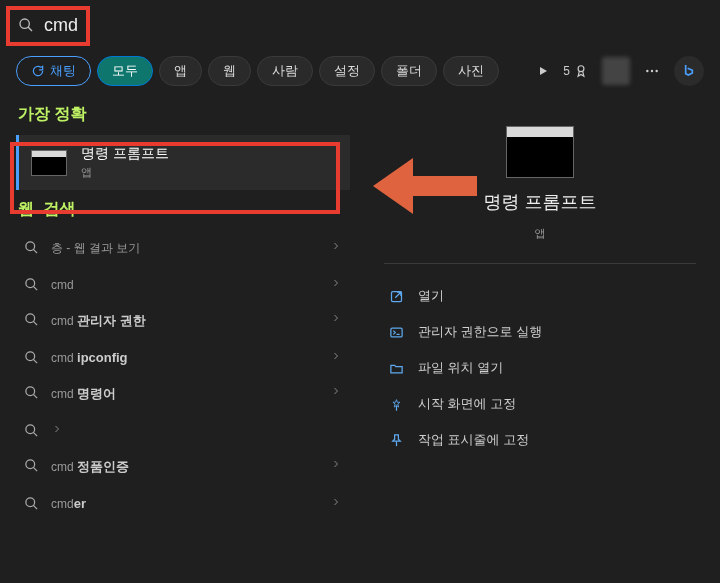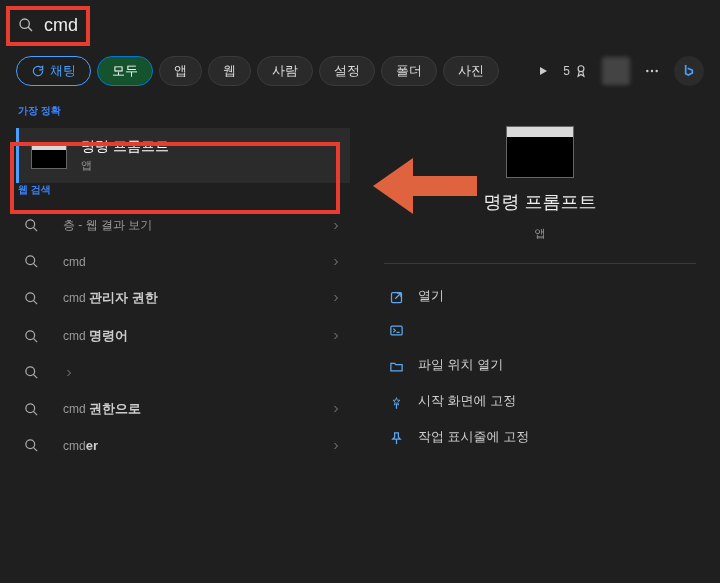--- a/index.html
+++ b/index.html
@@ -50,21 +50,21 @@
     font-size: 13px;
     color: #ddd;
     cursor: pointer;
     gap: 5px;
   }
   .chip.chat {
     border-color: #4aa0ff;
     color: #4aa0ff;
     background: transparent;
   }
-  .chip.active { background: #14532d; border-color: #0078d4; color: #fff; }
+  .chip.active { background: #0f766e; border-color: #0078d4; color: #fff; }
   .tabs-right {
     margin-left: auto;
     display: flex;
     align-items: center;
     gap: 14px;
   }
   .play, .more {
     color: #ccc;
   }
   .rewards {
@@ -93,23 +93,23 @@
   .left {
     width: 360px;
     padding: 0 10px 10px 16px;
     overflow: hidden;
   }
   .right {
     flex: 1;
     padding: 10px 24px;
   }
   .section-h {
-    font-size: 10px;
+    font-size: 16px;
     font-weight: 600;
-    color: #3b82f6;
+    color: #bef264;
     margin: 8px 2px 10px;
   }
   .best-match {
     display: flex;
     align-items: center;
     gap: 14px;
     padding: 10px 12px;
     background: #2b2b2b;
     border-left: 3px solid #4aa0ff;
     cursor: pointer;
@@ -123,23 +123,22 @@
   .best-match .thumb::before {
     content: "";
     position: absolute;
     top: 0; left: 0; right: 0; height: 6px;
     background: #d9d9d9;
   }
   .bm-title { font-size: 14px; color: #fff; }
   .bm-sub { font-size: 11px; color: #999; margin-top: 2px; }
   .list-item {
     display: flex;
-    align-items: center;
     padding: 10px 8px;
-    gap: 24px;
+    gap: 12px;
     cursor: pointer;
     color: #ccc;
   }
   .li-label { flex: 1; font-size: 13px; }
   .li-label .light { color: #999; font-size: 12px; font-weight: normal;}
   .chev { color: #888; }
   .detail-top {
     display: flex;
     flex-direction: column;
     align-items: center;
@@ -156,21 +155,21 @@
   .detail-thumb::before {
     content: "";
     position: absolute;
     top: 0; left: 0; right: 0; height: 10px;
     background: #d9d9d9;
   }
   .detail-title { font-size: 18px; color: #eee; }
   .detail-sub { font-size: 11px; color: #999; }
   .action {
     display: flex;
-    align-items: flex-end;
+    align-items: center;
     gap: 14px;
     padding: 9px 4px;
     color: #d0d0d0;
     font-size: 13px;
     cursor: pointer;
   }
   .action .ai { color: #5ea9ef; width: 16px; display:flex; justify-content:center; }
   .arrow-annot {
     position: absolute;
     left: 373px;
@@ -258,21 +257,21 @@
     <div class="best-match">
       <div class="thumb"></div>
       <div>
         <div class="bm-title">명령 프롬프트</div>
         <div class="bm-sub">앱</div>
       </div>
     </div>
 
     <div class="annot-red" style="left:10px; top:142px; width:330px; height:72px;"></div>
 
-    <div class="section-h" style="margin-top:0;">웹 검색</div>
+    <div class="section-h" style="margin-top:9px;font-family:Liberation Mono, monospace;">웹 검색</div>
     <div id="web-list">
         <div class="list-item">
           <span>
             <svg width="15" height="15" viewBox="0 0 24 24" fill="none" stroke="#aaa" stroke-width="2">
               <circle cx="10" cy="10" r="7"></circle>
               <line x1="21" y1="21" x2="15" y2="15"></line>
             </svg>
           </span>
           <span class="li-label"><span class="light">층</span><span class="light"> - 웹 결과 보기</span></span>
           <span class="chev">
@@ -309,20 +308,34 @@
             </svg>
           </span>
         </div>
         <div class="list-item">
           <span>
             <svg width="15" height="15" viewBox="0 0 24 24" fill="none" stroke="#aaa" stroke-width="2">
               <circle cx="10" cy="10" r="7"></circle>
               <line x1="21" y1="21" x2="15" y2="15"></line>
             </svg>
           </span>
+          <span class="li-label"><span class="light">cmd </span><b>ipconfig</b></span>
+          <span class="chev">
+            <svg width="12" height="12" viewBox="0 0 24 24" fill="none" stroke="#888" stroke-width="2">
+              <polyline points="9 6 15 12 9 18"></polyline>
+            </svg>
+          </span>
+        </div>
+        <div class="list-item">
+          <span>
+            <svg width="15" height="15" viewBox="0 0 24 24" fill="none" stroke="#aaa" stroke-width="2">
+              <circle cx="10" cy="10" r="7"></circle>
+              <line x1="21" y1="21" x2="15" y2="15"></line>
+            </svg>
+          </span>
           <span class="li-label"><span class="light">cmd </span><b>명령어</b></span>
           <span class="chev">
             <svg width="12" height="12" viewBox="0 0 24 24" fill="none" stroke="#888" stroke-width="2">
               <polyline points="9 6 15 12 9 18"></polyline>
             </svg>
           </span>
         </div>
         <div class="list-item">
           <span>
             <svg width="15" height="15" viewBox="0 0 24 24" fill="none" stroke="#aaa" stroke-width="2">
@@ -336,21 +349,21 @@
             </svg>
           </span>
         </div>
         <div class="list-item">
           <span>
             <svg width="15" height="15" viewBox="0 0 24 24" fill="none" stroke="#aaa" stroke-width="2">
               <circle cx="10" cy="10" r="7"></circle>
               <line x1="21" y1="21" x2="15" y2="15"></line>
             </svg>
           </span>
-          <span class="li-label"><span class="light">cmd </span><b>권한으로</b></span>
+          <span class="li-label"><span class="light">cmd </span><b>정품인증</b></span>
           <span class="chev">
             <svg width="12" height="12" viewBox="0 0 24 24" fill="none" stroke="#888" stroke-width="2">
               <polyline points="9 6 15 12 9 18"></polyline>
             </svg>
           </span>
         </div>
         <div class="list-item">
           <span>
             <svg width="15" height="15" viewBox="0 0 24 24" fill="none" stroke="#aaa" stroke-width="2">
               <circle cx="10" cy="10" r="7"></circle>
@@ -383,20 +396,21 @@
           </span>
           <span>열기</span>
         </div>
         <div class="action">
           <span class="ai">
             <svg width="15" height="15" viewBox="0 0 24 24" fill="none" stroke="#5ea9ef" stroke-width="2">
               <rect x="3" y="5" width="18" height="14" rx="2"></rect>
               <path d="M7 9l3 3-3 3M12 15h5"></path>
             </svg>
           </span>
+          <span>관리자 권한으로 실행</span>
         </div>
         <div class="action">
           <span class="ai">
             <svg width="15" height="15" viewBox="0 0 24 24" fill="none" stroke="#5ea9ef" stroke-width="2">
               <path d="M3 7h6l2 2h10v10H3z"></path>
             </svg>
           </span>
           <span>파일 위치 열기</span>
         </div>
         <div class="action">

